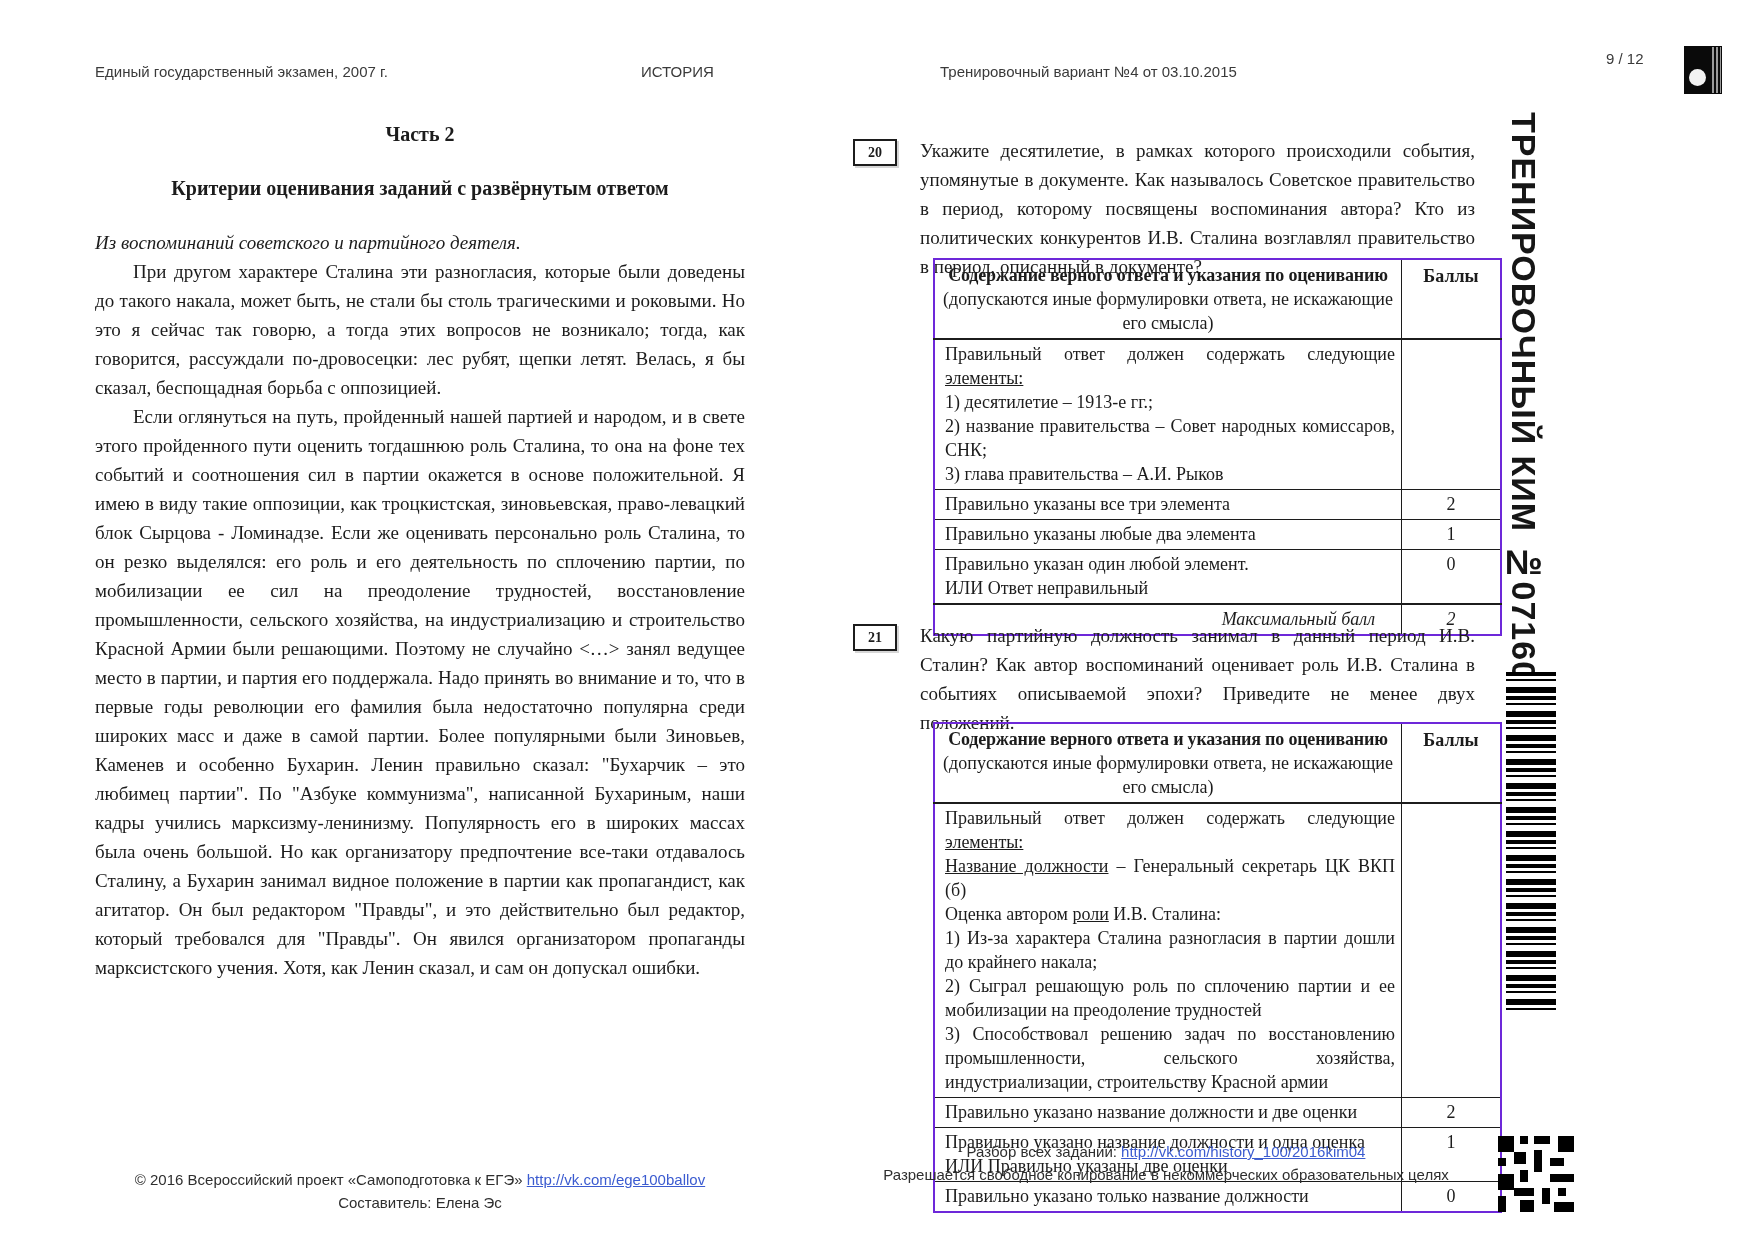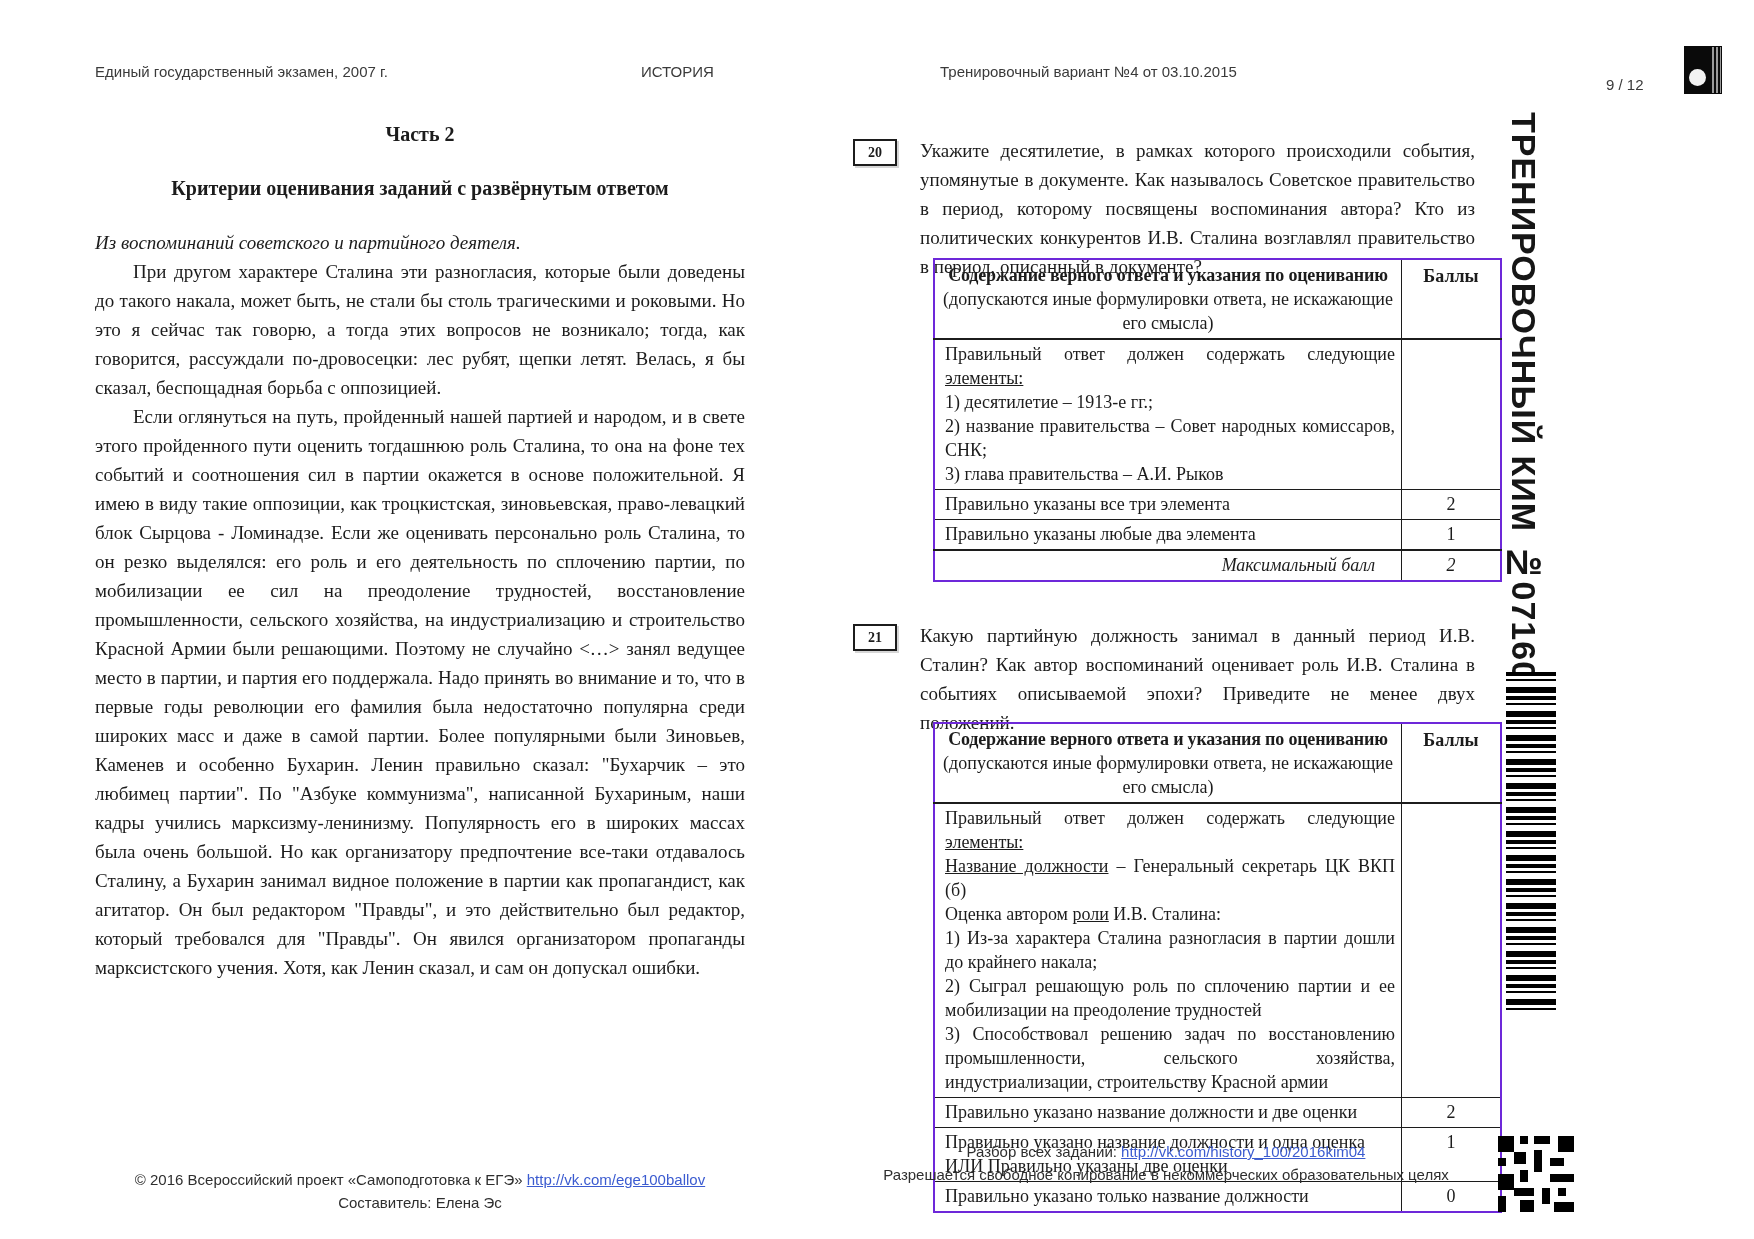--- a/index.html
+++ b/index.html
@@ -6,21 +6,21 @@
   body {
     width:1754px; height:1239px; position:relative; overflow:hidden;
     background:#ffffff; color:#1c1c1c;
     font-family:"Liberation Serif", serif;
   }
   
   .hdr-item { position:absolute; font-family:"Liberation Sans", sans-serif; font-size:15px; color:#3a3a3a; white-space:nowrap; }
   #hdr-exam    { left:95px;  top:63px; }
   #hdr-subject { left:641px; top:63px; }
   #hdr-variant { left:940px; top:63px; }
-  #hdr-page    { left:1606px; top:76px; }
+  #hdr-page    { left:1606px; top:50px; }
   
   .logo { position:absolute; left:1684px; top:46px; width:38px; height:48px; background:#0a0a0a; }
   .logo-circle { position:absolute; left:5px; bottom:8px; width:17px; height:17px; border-radius:50%; background:#f2f2f2; }
   .logo-stripes { position:absolute; right:1px; top:1px; bottom:1px; width:9px;
     background:repeating-linear-gradient(to right,#9a9a9a 0 2px,#0a0a0a 2px 4px); }
   
   .col-left { position:absolute; left:95px; top:122px; width:650px; font-size:19px; line-height:29px; text-align:justify; }
   .part-title { text-align:center; font-weight:bold; font-size:20px; line-height:24px; margin:0 0 30px 0; }
   .criteria-title { text-align:center; font-weight:bold; font-size:20px; line-height:24px; margin:0 0 28px 0; }
   .source-caption { margin:0; font-style:italic; }
@@ -117,20 +117,27 @@
         <td class="cell">
           <div class="ans-line">Правильно указаны все три элемента</div>
         </td>
         <td class="score-cell">2</td>
       </tr>
       <tr class="score-row">
         <td class="cell">
           <div class="ans-line">Правильно указаны любые два элемента</div>
         </td>
         <td class="score-cell">1</td>
+      </tr>
+      <tr class="score-row">
+        <td class="cell">
+          <div class="ans-line">Правильно указан один любой элемент.</div>
+          <div class="ans-line">ИЛИ Ответ неправильный</div>
+        </td>
+        <td class="score-cell">0</td>
       </tr>
       <tr class="max-row">
         <td class="cell">Максимальный балл</td>
         <td class="score-cell">2</td>
       </tr>
     </tbody>
 </table>
 
 <div class="question" id="q21">
   <span class="qnum">21</span>

